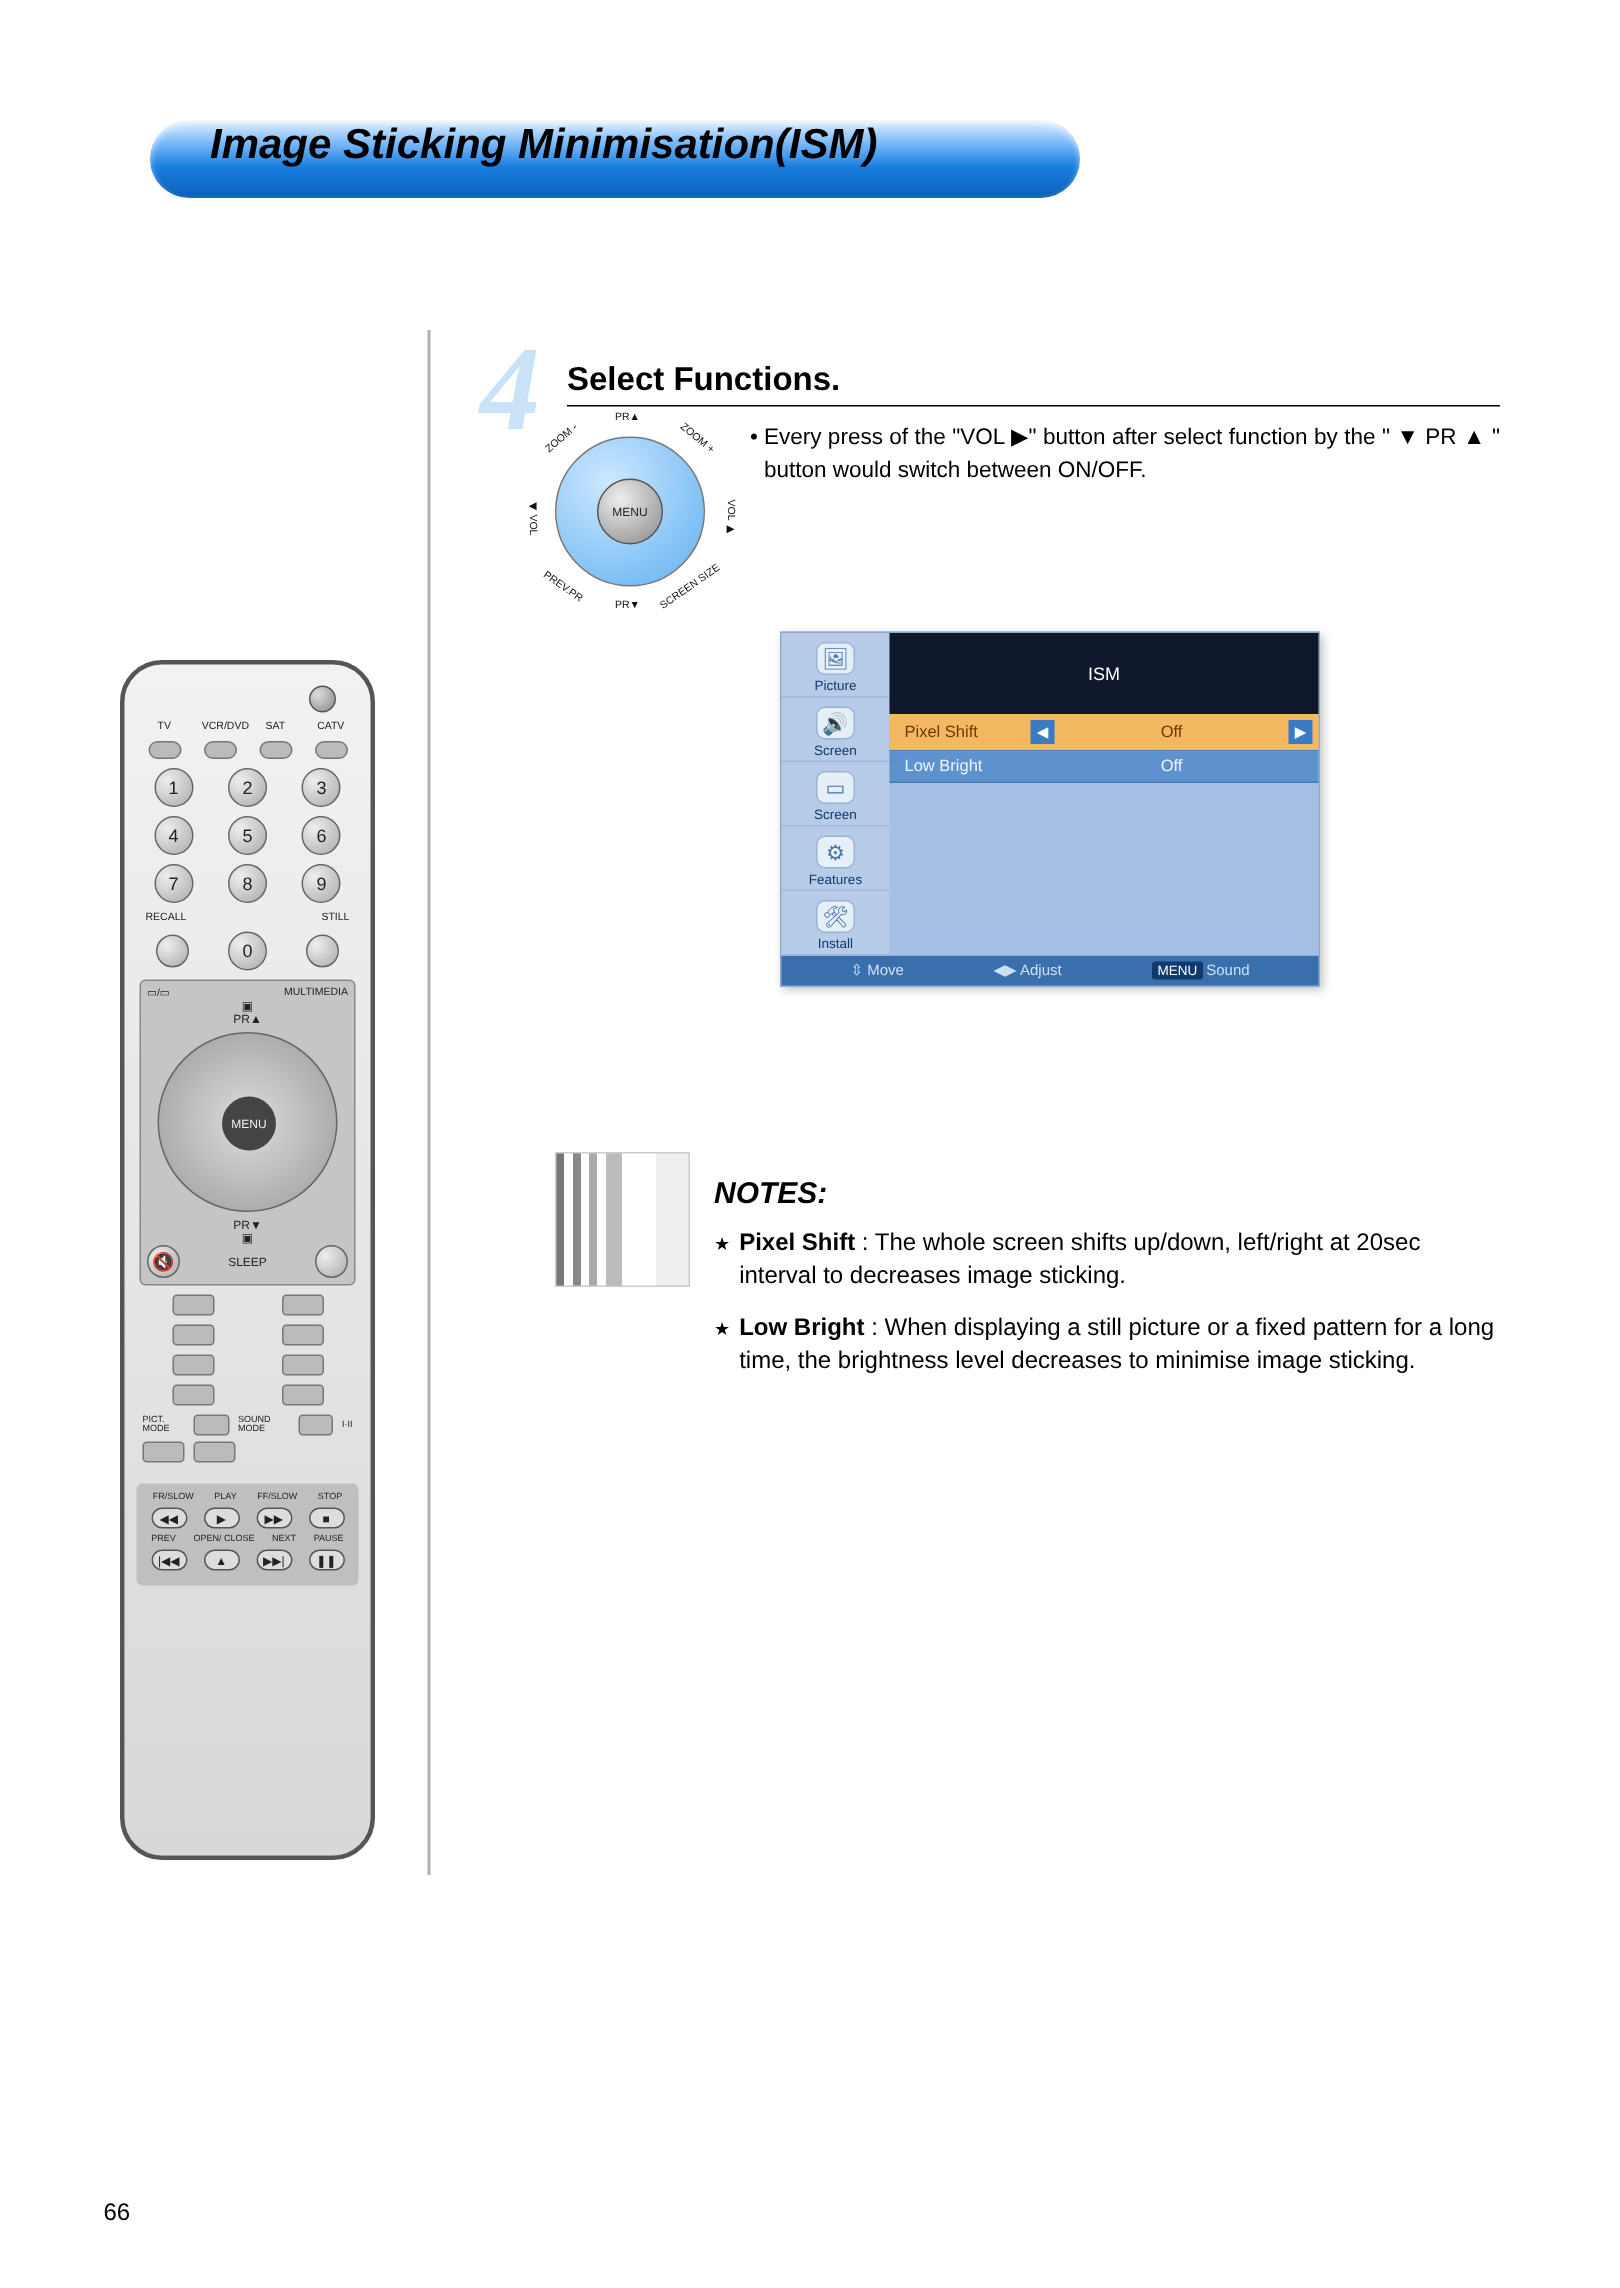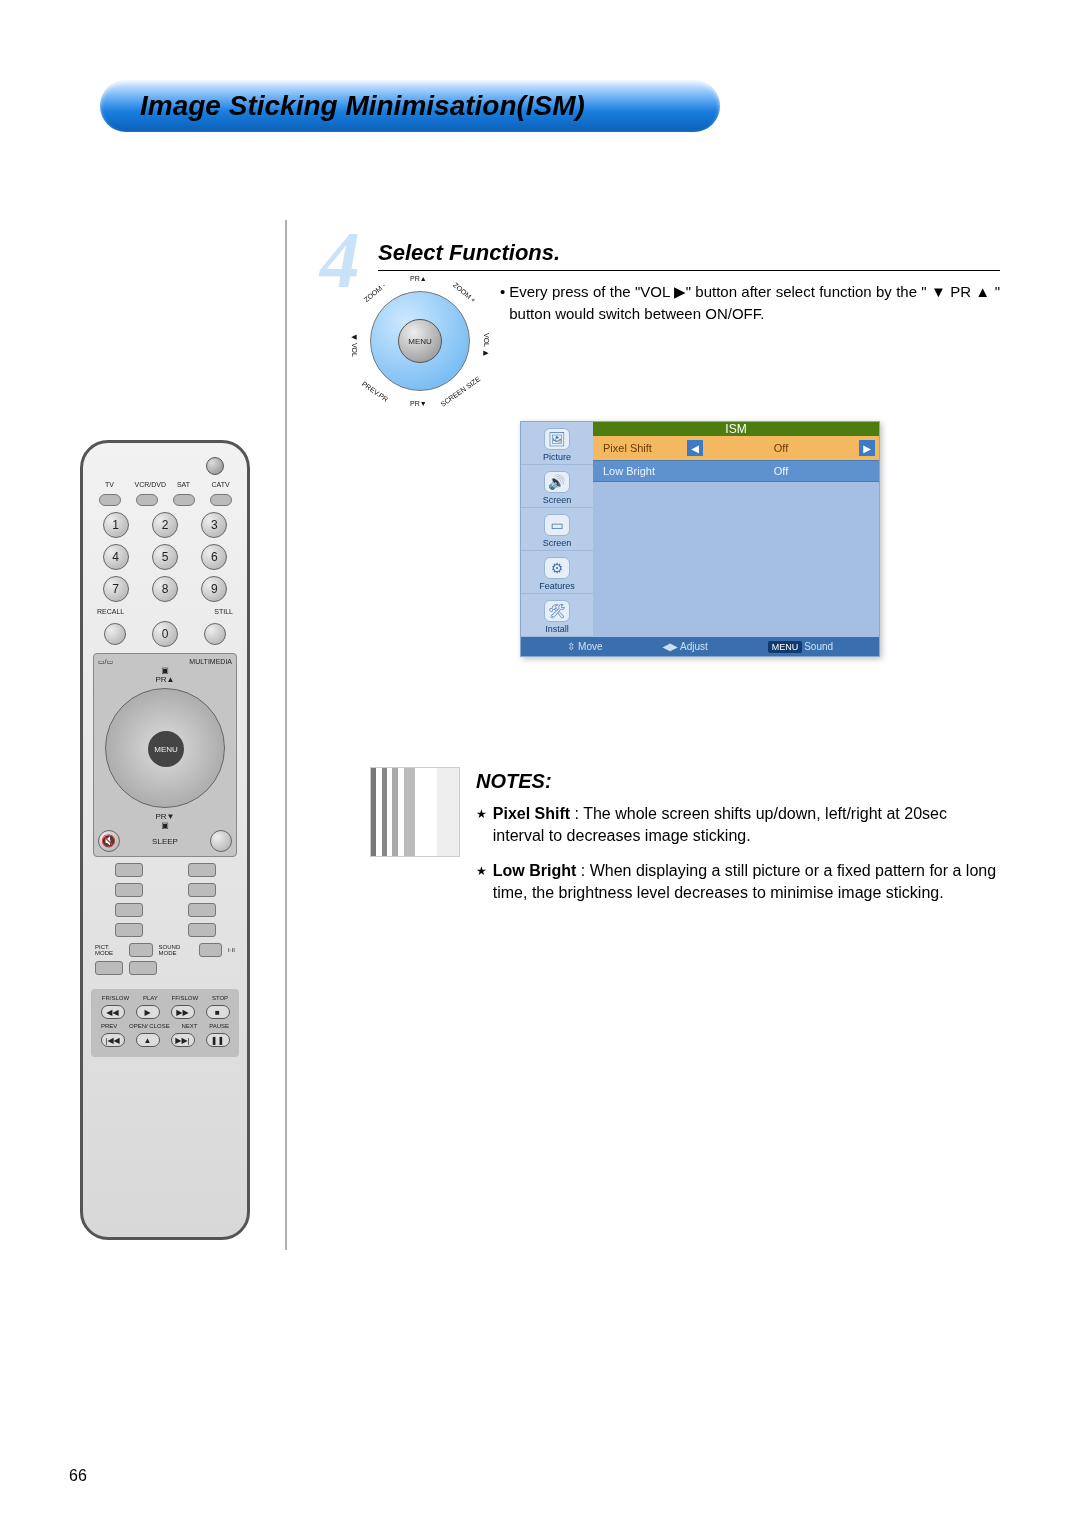--- a/index.html
+++ b/index.html
@@ -20,21 +20,21 @@
 
   
   .title-pill {
     position: relative;
     width: 620px;
     height: 52px;
     margin-left: 20px;
     border-radius: 26px;
     background: linear-gradient(to bottom, #e6f2ff 0%, #78b8f8 30%, #1a7fe0 60%, #0a5fb8 100%);
     display: flex;
-    align-items: center;
+    align-items: flex-start;
     padding-left: 40px;
     font-size: 28px;
     font-weight: bold;
     font-style: italic;
     color: #000;
     box-shadow: inset 0 2px 4px rgba(255,255,255,0.6);
   }
 
   
   .left-col {
@@ -118,21 +118,20 @@
     font-family: "Times New Roman", serif;
   }
   .step-head {
     margin-left: 58px;
     border-bottom: 1px solid #000;
     padding-bottom: 4px;
   }
   .step-title {
     font-size: 22px;
     font-weight: bold;
-    font-style: italic;
   }
   .step-body {
     display: flex;
     gap: 20px;
     margin-top: 10px;
   }
   .nav-pad {
     width: 120px;
     height: 120px;
     position: relative;
@@ -186,22 +185,22 @@
     border-bottom:1px solid #9fb8da;
   }
   .osd-side-item .ico {
     width:26px; height:22px; margin:0 auto 2px auto;
     background:#e6eef8; border-radius:6px; border:1px solid #9ab4d6;
     display:flex; align-items:center; justify-content:center;
     font-size:14px; color:#4a74aa;
   }
   .osd-main { flex:1; background:#a4bee4; }
   .osd-title {
-    background:#4d7c0f; color:#fff; font-size:12px; text-align:center;
-    padding:0 0;
+    background:#0f172a; color:#fff; font-size:12px; text-align:center;
+    padding:20px 0;
   }
   .osd-row {
     display:flex; align-items:center; font-size:11px;
     padding:4px 4px; color:#eef4fb;
     background:#5e92cf;
     border-bottom:1px solid #4a7ab4;
   }
   .osd-row.sel { background:#f4b860; color:#6a3b00; }
   .osd-row .name { width:90px; padding-left:6px; }
   .osd-row .arrow { width:16px; height:16px; background:#2f6bb0; color:#fff; display:flex; align-items:center; justify-content:center; font-size:10px; }
@@ -221,21 +220,21 @@
     gap: 16px;
     align-items:flex-start;
   }
   .notes-icon {
     width: 90px; height: 90px; flex:0 0 90px;
     background: linear-gradient(to right, #777 0%, #777 7%, #fff 7%, #fff 13%, #888 13%, #888 19%, #fff 19%, #fff 25%, #aaa 25%, #aaa 31%, #fff 31%, #fff 38%, #bbb 38%, #bbb 50%, #fff 50%, #fff 75%, #eee 75%);
     box-shadow: inset 0 0 0 1px #ccc;
     margin-left: 50px;
   }
   .notes-text { font-size:16px; line-height:1.4; }
-  .notes-title { font-size:20px; font-weight:bold; font-style:italic; margin-bottom:8px;}
+  .notes-title { font-size:20px; font-weight:bold; font-style:italic; margin-bottom:8px;margin-top:14px;}
   .note-item { display:flex; gap:6px; margin-bottom:12px; }
   .note-item .star { flex:0 0 auto; font-size:12px; margin-top:3px;}
   .note-item b { font-weight:bold; }
 
   .page-num {
     position:absolute; left:69px; bottom:40px; font-size:16px;
   }
 </style>
 </head>
 <body>

